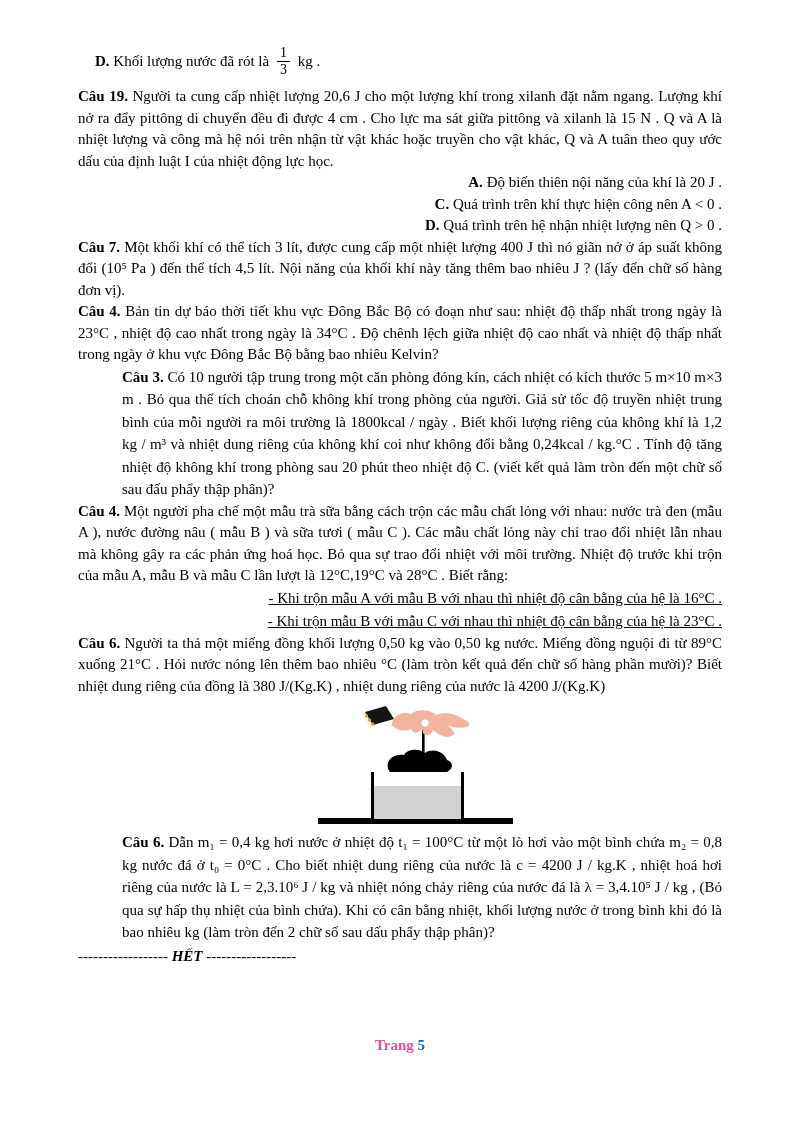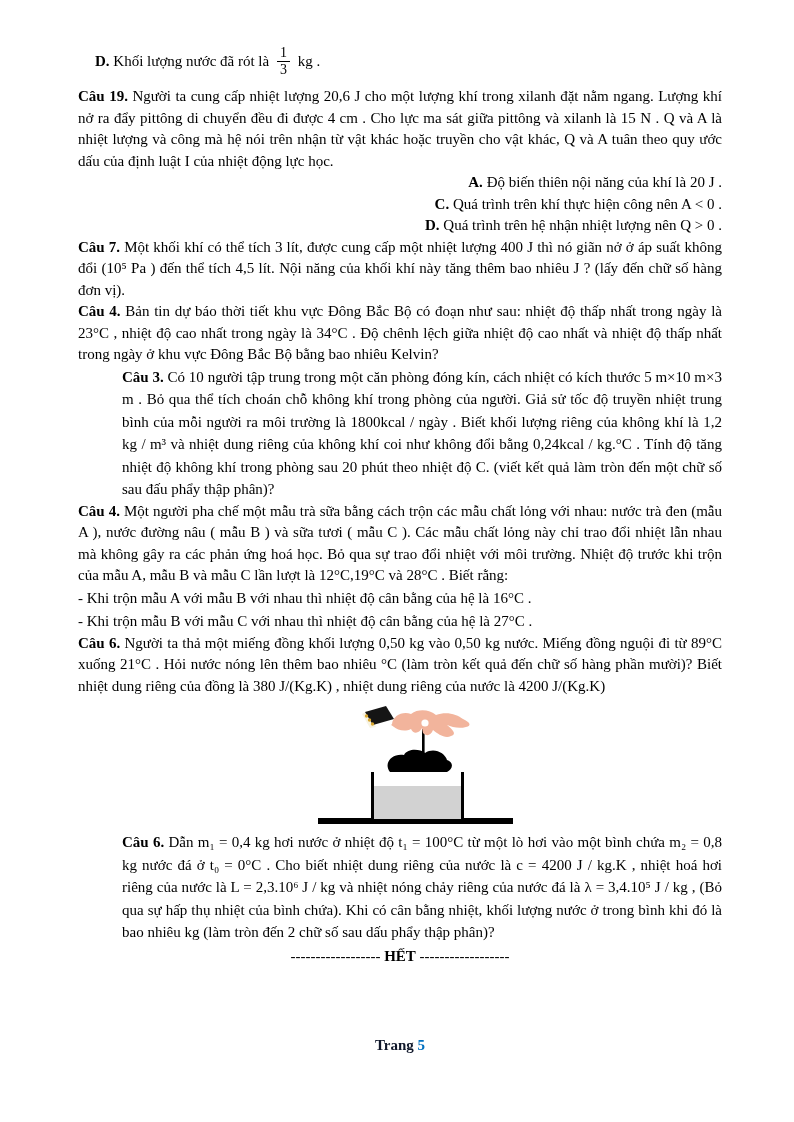--- a/index.html
+++ b/index.html
@@ -10,26 +10,26 @@
   }
   .page{padding:46px 72px 0 78px;position:relative;height:1076px;box-sizing:border-box;}
   p{margin:0;line-height:21.5px;text-align:justify;}
   .opt{padding-left:17px;text-align:right;}
   .first-d{text-align:left;padding-left:17px;margin-bottom:7px;}
   b{font-weight:bold;}
   .section{margin-top:18px;}
   .frac{display:inline-block;vertical-align:middle;text-align:center;line-height:1;margin:0 4px 2px 4px;}
   .frac .num{display:block;padding:0 3px 1px;border-bottom:1.3px solid #000;font-size:14px;}
   .frac .den{display:block;padding-top:1px;font-size:14px;}
-  .extra-line{text-align:left;line-height:23px;}
+  .extra-line{text-align:right;line-height:23px;text-decoration:underline;}
   .tall{line-height:22.5px;margin-left:44px;}
   .figure-wrap{width:195px;height:120px;margin:9px 0 5px 240px;}
-  .het-line{text-align:center;margin-top:2px;}
+  .het-line{text-align:left;margin-top:2px;font-style:italic;}
   .pagenum{text-align:center;margin-top:68px;font-weight:bold;}
-  .red{color:#0f172a;}
+  .red{color:#ec4899;}
   .blue{color:#0070c0;}
 </style>
 </head>
 <body>
 
 <div class="page">
 
   <p class="first-d"><b>D.</b><span> Khối lượng nước đã rót là </span><span class="frac"><span class="num">1</span><span class="den">3</span></span><span> kg .</span></p>
 
   <p><b>Câu 19.</b><span> Người ta cung cấp nhiệt lượng 20,6 J  cho một lượng khí trong xilanh đặt nằm ngang. Lượng khí nở ra đẩy pittông di chuyển đều đi được 4 cm . Cho lực ma sát giữa pittông và xilanh là 15 N . Q và A là nhiệt lượng và công mà hệ nói trên nhận từ vật khác hoặc truyền cho vật khác, Q và A tuân theo quy ước dấu của định luật I của nhiệt động lực học.</span></p>
@@ -40,21 +40,21 @@
 
 
   <p><b>Câu 7.</b><span> Một khối khí có thể tích 3 lít, được cung cấp một nhiệt lượng 400 J thì nó giãn nở ở áp suất không đổi (10⁵  Pa ) đến thể tích 4,5 lít. Nội năng của khối khí này tăng thêm bao nhiêu J ? (lấy đến chữ số hàng đơn vị).</span></p>
 
   <p><b>Câu 4.</b><span> Bản tin dự báo thời tiết khu vực Đông Bắc Bộ có đoạn như sau: nhiệt độ thấp nhất trong ngày là 23°C , nhiệt độ cao nhất trong ngày là  34°C . Độ chênh lệch giữa nhiệt độ cao nhất và nhiệt độ thấp nhất trong ngày ở khu vực Đông Bắc Bộ bằng bao nhiêu Kelvin?</span></p>
 
   <p class="tall"><b>Câu 3.</b><span> Có 10 người tập trung trong một căn phòng đóng kín, cách nhiệt có kích thước 5 m×10 m×3 m . Bỏ qua thể tích choán chỗ không khí trong phòng của người. Giả sử tốc độ truyền nhiệt trung bình của mỗi người ra môi trường là 1800kcal / ngày . Biết khối lượng riêng của không khí là 1,2 kg / m³  và nhiệt dung riêng của không khí coi như không đổi bằng  0,24kcal / kg.°C . Tính độ tăng nhiệt độ không khí trong phòng sau 20 phút theo nhiệt độ C. (viết kết quả làm tròn đến một chữ số sau đấu phẩy thập phân)?</span></p>
 
   <p><b>Câu 4.</b><span> Một người pha chế một mẫu trà sữa bằng cách trộn các mẫu chất lỏng với nhau: nước trà đen (mẫu A ), nước đường nâu ( mẫu B ) và sữa tươi ( mẫu C ). Các mẫu chất lỏng này chỉ trao đổi nhiệt lẫn nhau mà không gây ra các phản ứng hoá học. Bỏ qua sự trao đổi nhiệt với môi trường. Nhiệt độ trước khi trộn của mẫu A, mẫu B và mẫu C lần lượt là 12°C,19°C  và  28°C . Biết rằng:</span></p>
   <p class="extra-line">- Khi trộn mẫu A với mẫu B với nhau thì nhiệt độ cân bằng của hệ là 16°C .</p>
-  <p class="extra-line">- Khi trộn mẫu B với mẫu C với nhau thì nhiệt độ cân bằng của hệ là  27°C .</p>
+  <p class="extra-line">- Khi trộn mẫu B với mẫu C với nhau thì nhiệt độ cân bằng của hệ là  23°C .</p>
 
   <p><b>Câu 6.</b><span> Người ta thả một miếng đồng khối lượng 0,50 kg  vào  0,50 kg  nước. Miếng đồng nguội đi từ 89°C  xuống  21°C . Hỏi nước nóng lên thêm bao nhiêu  °C  (làm tròn kết quả đến chữ số hàng phần mười)? Biết nhiệt dung riêng của đồng là  380 J/(Kg.K) , nhiệt dung riêng của nước là 4200 J/(Kg.K)</span></p>
 
   <div class="figure-wrap">
     <svg width="195" height="120" viewBox="0 0 195 120" xmlns="http://www.w3.org/2000/svg">
 
       <rect x="0" y="112" width="195" height="6" fill="#000000"></rect>
 
       <rect x="56" y="80" width="87" height="33" fill="#d2d2d2"></rect>
 

